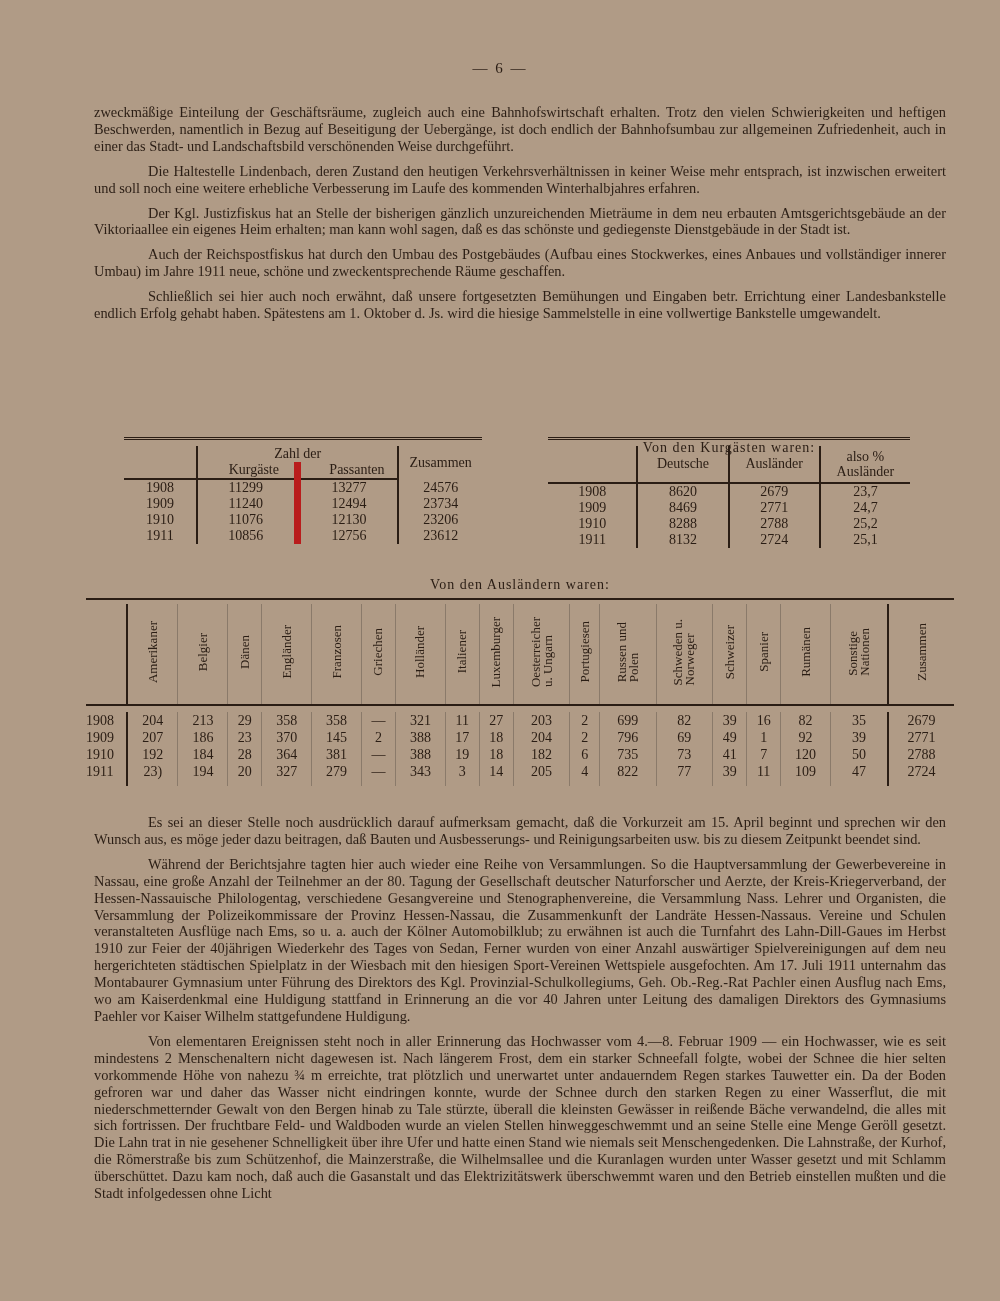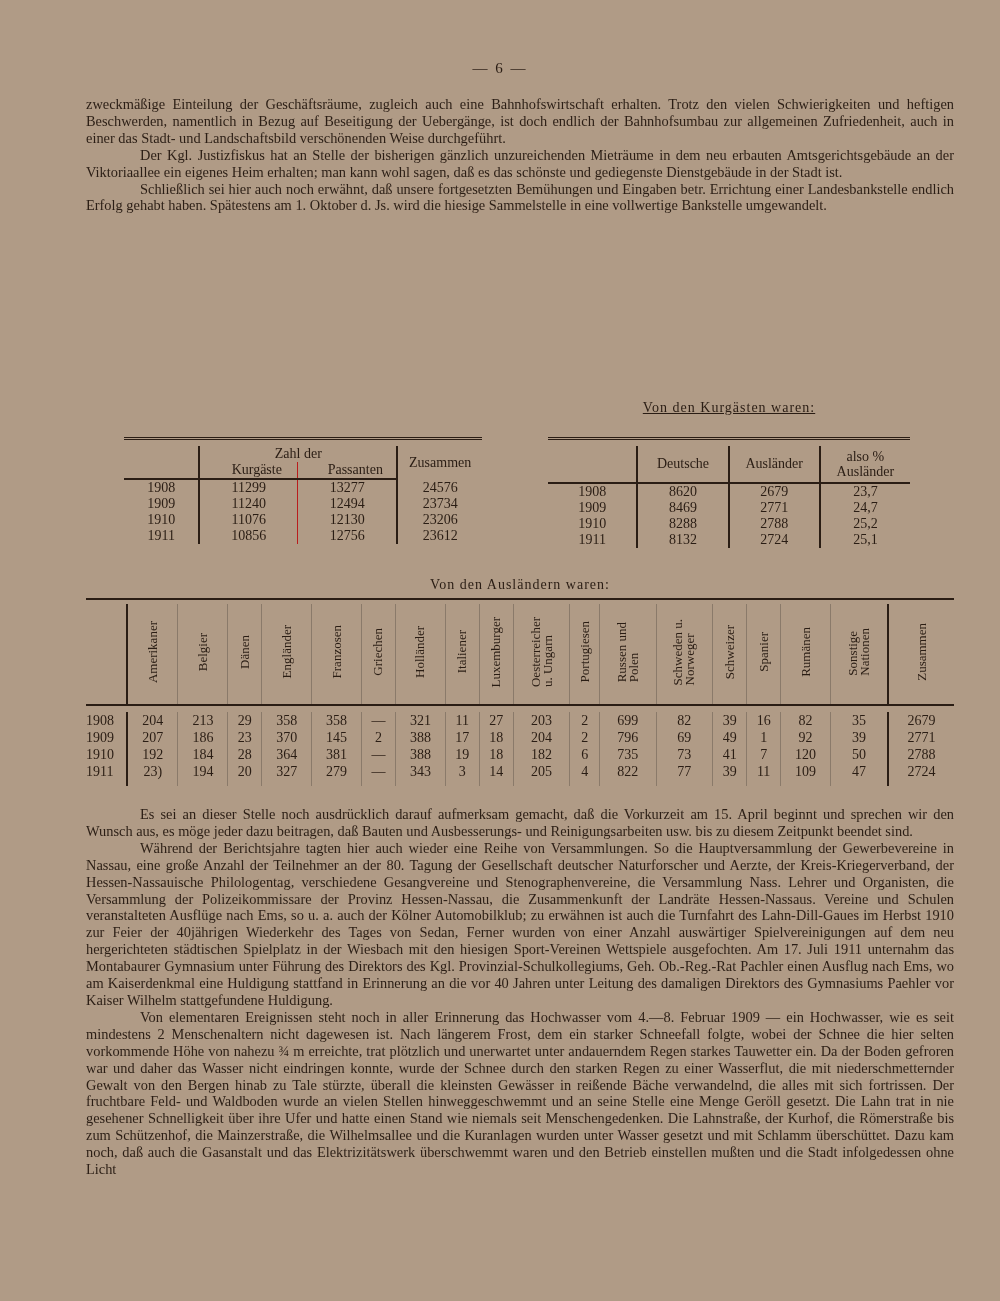--- a/index.html
+++ b/index.html
@@ -12,41 +12,41 @@
     }
     .page-num {
       position: absolute; top: 60px; left: 0; width: 1000px;
       text-align: center; font-size: 15px; letter-spacing: 2px;
     }
     .text-block {
       position: absolute; left: 86px; width: 868px;
       font-size: 14.4px; line-height: 16.9px; text-align: justify;
       color: #2b1e15;
     }
-    .text-block p { margin: 0; text-indent: 54px; }
+    .text-block p { margin: 8px; text-indent: 54px; }
     .text-block p.noindent { text-indent: 0; }
     #block1 { top: 96px; }
     #block2 { top: 806px; }
 
     .tbl-caption {
       position: absolute; font-size: 14px; text-align: center; letter-spacing: 1px;
     }
     table { border-collapse: collapse; position: absolute; font-size: 14px; }
     td, th { padding: 0; text-align: center; font-weight: normal; }
 
     
     #t1 { left: 124px; top: 437px; width: 358px; }
     #t1 .toprule td { border-top: 3px double #2a1d14; height: 6px; }
     #t1 .hdr td { height: 14px; vertical-align: bottom; }
     #t1 .midrule td { border-bottom: 2px solid #2a1d14; }
     #t1 .c0 { width: 88px; }
     #t1 .c1, #t1 .c2 { width: 90px; padding-left: 16px; }
     #t1 .c3 { width: 90px; }
     #t1 .vb { border-left: 2px solid #2a1d14; }
-    #t1 .vt { border-left: 1px solid #b91c1c; }
+    #t1 .vt { border-left: 7px solid #b91c1c; }
     #t1 .data td { height: 16px; line-height: 16px; }
 
     
     #t2 { left: 548px; top: 437px; width: 362px; }
     #t2 .toprule td { border-top: 3px double #2a1d14; height: 6px; }
     #t2 .midrule td { border-bottom: 2px solid #2a1d14; text-align: center; }
     #t2 .c0 { width: 90px; }
     #t2 .c1, #t2 .c2, #t2 .c3 { width: 90px; }
     #t2 .vb { border-left: 2px solid #2a1d14; }
     #t2 .data td { height: 16px; line-height: 16px; }
@@ -66,21 +66,23 @@
     }
     #t3 .spacer td { height: 6px; }
   </style>
 </head>
 <body>
 
 <div class="page-num">— 6 —</div>
 
 <div class="text-block" id="block1">
   <p class="noindent">zweckmäßige Einteilung der Geschäftsräume, zugleich auch eine Bahnhofswirtschaft erhalten. Trotz den vielen Schwierigkeiten und heftigen Beschwerden, namentlich in Bezug auf Beseitigung der Uebergänge, ist doch endlich der Bahnhofsumbau zur allgemeinen Zufriedenheit, auch in einer das Stadt- und Landschaftsbild verschönenden Weise durchgeführt.</p>
+  <p>Die Haltestelle Lindenbach, deren Zustand den heutigen Verkehrsverhältnissen in keiner Weise mehr entsprach, ist inzwischen erweitert und soll noch eine weitere erhebliche Verbesserung im Laufe des kommenden Winterhalbjahres erfahren.</p>
   <p>Der Kgl. Justizfiskus hat an Stelle der bisherigen gänzlich unzureichenden Mieträume in dem neu erbauten Amtsgerichtsgebäude an der Viktoriaallee ein eigenes Heim erhalten; man kann wohl sagen, daß es das schönste und gediegenste Dienstgebäude in der Stadt ist.</p>
+  <p>Auch der Reichspostfiskus hat durch den Umbau des Postgebäudes (Aufbau eines Stockwerkes, eines Anbaues und vollständiger innerer Umbau) im Jahre 1911 neue, schöne und zweckentsprechende Räume geschaffen.</p>
   <p>Schließlich sei hier auch noch erwähnt, daß unsere fortgesetzten Bemühungen und Eingaben betr. Errichtung einer Landesbankstelle endlich Erfolg gehabt haben. Spätestens am 1. Oktober d. Js. wird die hiesige Sammelstelle in eine vollwertige Bankstelle umgewandelt.</p>
 </div>
 
 <table id="t1">
   <tbody>
       <tr class="toprule">
         <td colspan="4"></td>
       </tr>
   <tr class="hdr">
     <td class="c0"></td>
@@ -112,21 +114,21 @@
   </tr>
   <tr class="data">
     <td>1911</td>
     <td class="vb">10856</td>
     <td class="vt">12756</td>
     <td class="vb">23612</td>
   </tr>
 </tbody>
   </table>
 
-<div class="tbl-caption" style="left:548px; top:400px; width:362px;text-decoration:underline;">Von den Kurgästen waren:</div>
+<div class="tbl-caption" style="left:548px; top:440px; width:362px;">Von den Kurgästen waren:</div>
 <table id="t2">
   <tbody>
       <tr class="toprule">
         <td colspan="4"></td>
       </tr>
   <tr class="midrule">
     <td class="c0" style="height:36px"></td>
     <td class="c1 vb">Deutsche</td>
     <td class="c2 vb">Ausländer</td>
     <td class="c3 vb" style="white-space:pre-line;line-height:15px">also %

